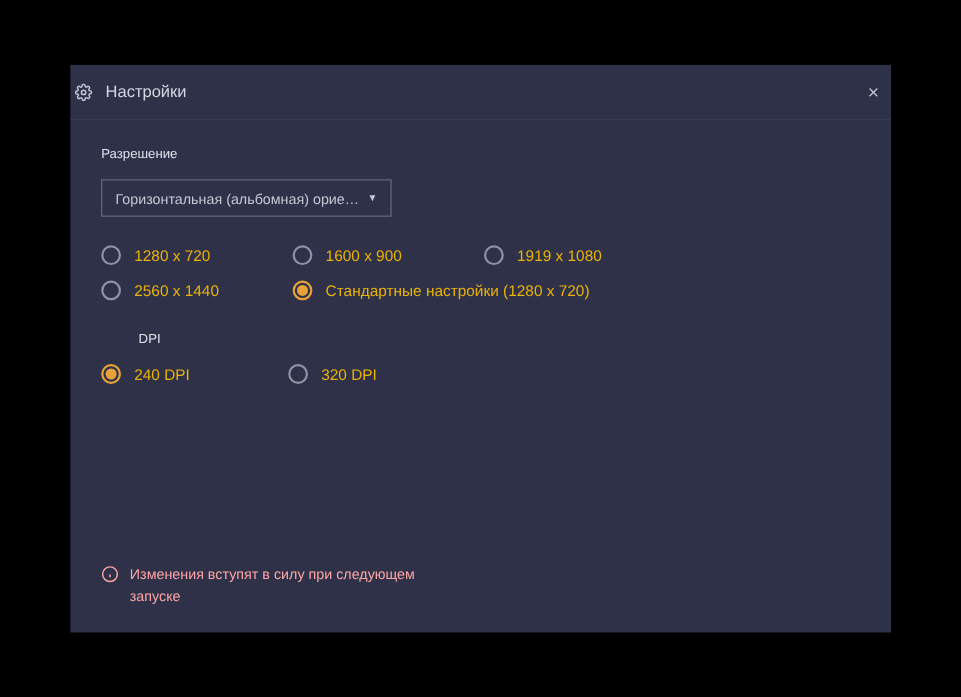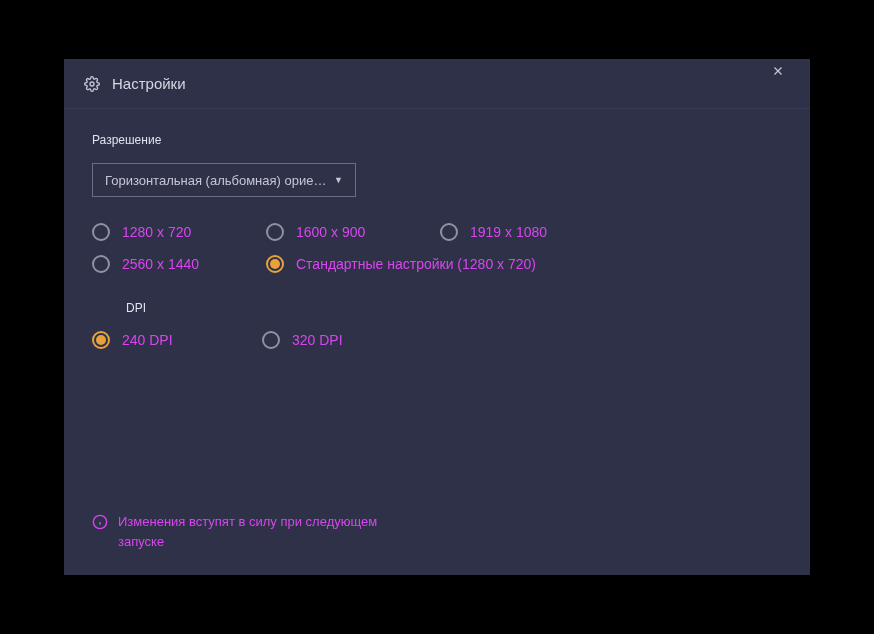--- a/index.html
+++ b/index.html
@@ -19,22 +19,23 @@
     .dialog {
       width: 746px;
       height: 516px;
       background: #2e3148;
       display: flex;
       flex-direction: column;
     }
     .header {
       height: 50px;
       display: flex;
+      align-items: center;
       justify-content: space-between;
-      padding: 0 20px;
+      padding: 0 4px;
       border-bottom: 1px solid #3a3d56;
     }
     .header-left {
       display: flex;
       align-items: center;
       gap: 12px;
     }
     .gear-icon {
       color: #c5c7d5;
       display: flex;
@@ -147,34 +148,34 @@
     }
     .radio.selected::after {
       content: '';
       width: 10px;
       height: 10px;
       background: #e8a23a;
       border-radius: 50%;
     }
     .radio-label {
       font-size: 14px;
-      color: #d946ef;
+      color: #eab308;
     }
     .dpi-grid {
       display: grid;
       grid-template-columns: 170px 170px 170px;
     }
     .notice {
       position: absolute;
       bottom: 24px;
       left: 28px;
       display: flex;
       align-items: flex-start;
       gap: 10px;
-      color: #d946ef;
+      color: #fca5a5;
       font-size: 13px;
     }
     .notice-icon {
       display: flex;
       align-items: center;
       flex-shrink: 0;
       margin-top: 2px;
     }
     .notice-text {
       line-height: 1.5;

